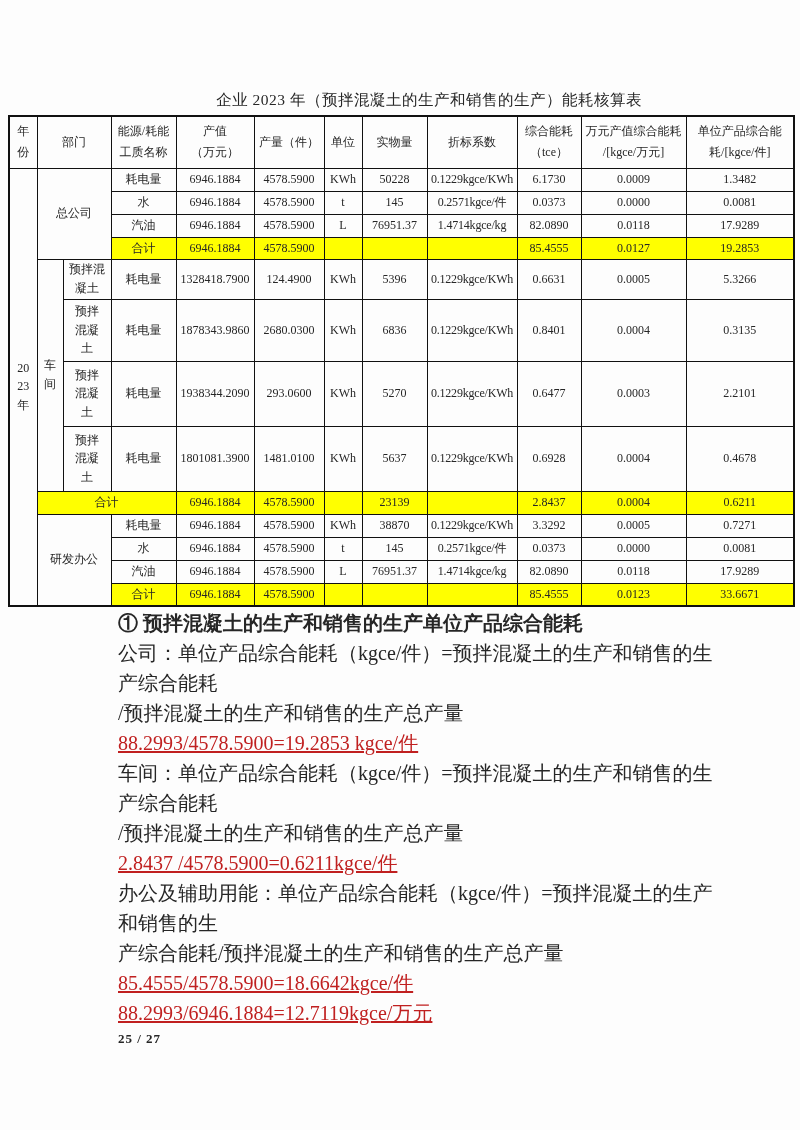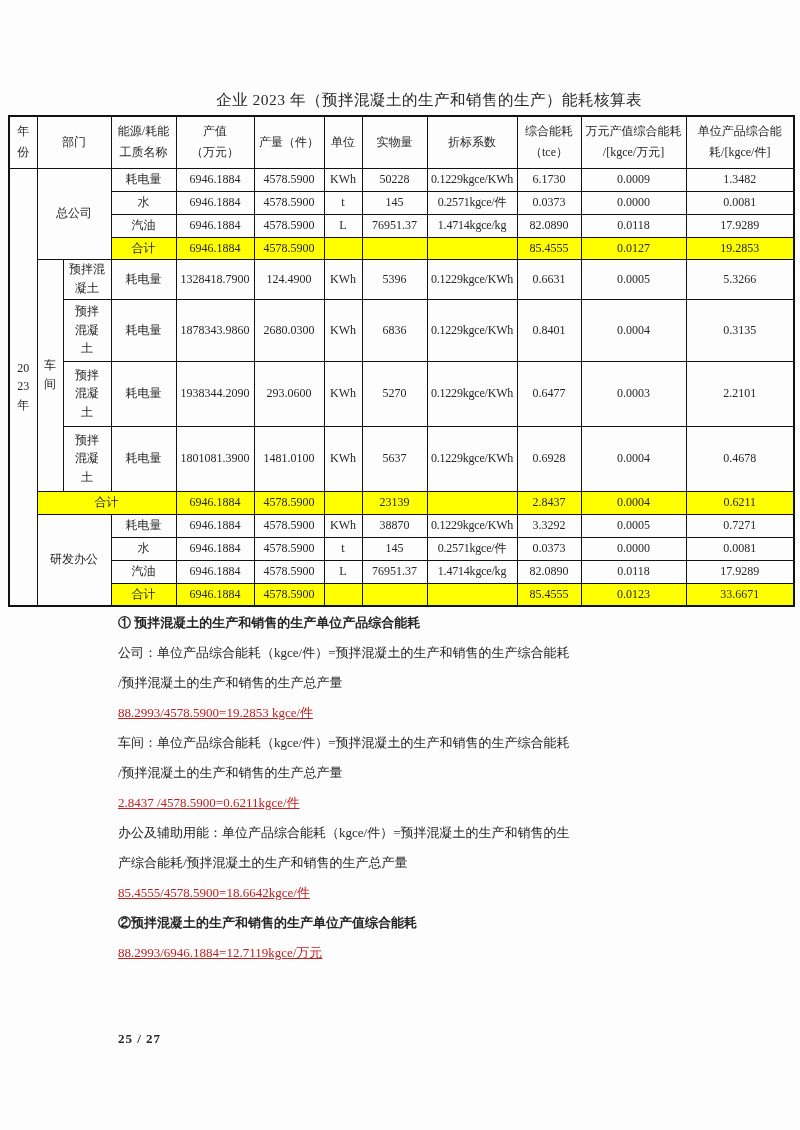--- a/index.html
+++ b/index.html
@@ -10,21 +10,21 @@
   table.energy{position:absolute;left:8px;top:115px;width:787px;border-collapse:collapse;
          table-layout:fixed;border:2px solid #111;}
   table.energy th,table.energy td{border:1px solid #111;text-align:center;vertical-align:middle;
          padding:0 2px;font-weight:normal;white-space:pre-line;overflow:hidden;}
   table.energy th{font-size:12px;line-height:1.75;}
   table.energy td{font-size:12px;line-height:1.55;}
   td.coef{font-size:11.3px;letter-spacing:-0.2px;}
   td.year-cell{font-size:12px;line-height:1.9;}
   td.vert{font-size:12px;line-height:1.9;}
   .hl{background:var(--hl,#ffff00);}
-  .notes{position:absolute;left:118px;top:608px;width:606px;font-size:13px;line-height:30px;}
+  .notes{position:absolute;left:118px;top:608px;width:606px;font-size:20px;line-height:30px;}
   .note{white-space:pre-line;margin:0;}
   .note.heading{font-weight:bold;}
   .note.formula{color:var(--red,#c02020);text-decoration:underline;}
   .page-number{position:absolute;left:118px;top:1031px;font-size:13px;font-weight:bold;
          letter-spacing:1px;}
 </style>
 </head>
 <body>
 
 <div class="page">
@@ -238,19 +238,18 @@
     <div class="note heading">① 预拌混凝土的生产和销售的生产单位产品综合能耗</div>
     <div class="note body">公司：单位产品综合能耗（kgce/件）=预拌混凝土的生产和销售的生产综合能耗
 /预拌混凝土的生产和销售的生产总产量</div>
     <div class="note formula">88.2993/4578.5900=19.2853 kgce/件</div>
     <div class="note body">车间：单位产品综合能耗（kgce/件）=预拌混凝土的生产和销售的生产综合能耗
 /预拌混凝土的生产和销售的生产总产量</div>
     <div class="note formula">2.8437 /4578.5900=0.6211kgce/件</div>
     <div class="note body">办公及辅助用能：单位产品综合能耗（kgce/件）=预拌混凝土的生产和销售的生
 产综合能耗/预拌混凝土的生产和销售的生产总产量</div>
     <div class="note formula">85.4555/4578.5900=18.6642kgce/件</div>
-    <div class="note heading">②预拌混凝土的生产和销售的生产单位产值综合能耗</div>
     <div class="note formula">88.2993/6946.1884=12.7119kgce/万元</div>
   </div>
 
   <div class="page-number">25 / 27</div>
 
 </div>
 
 </body></html>

